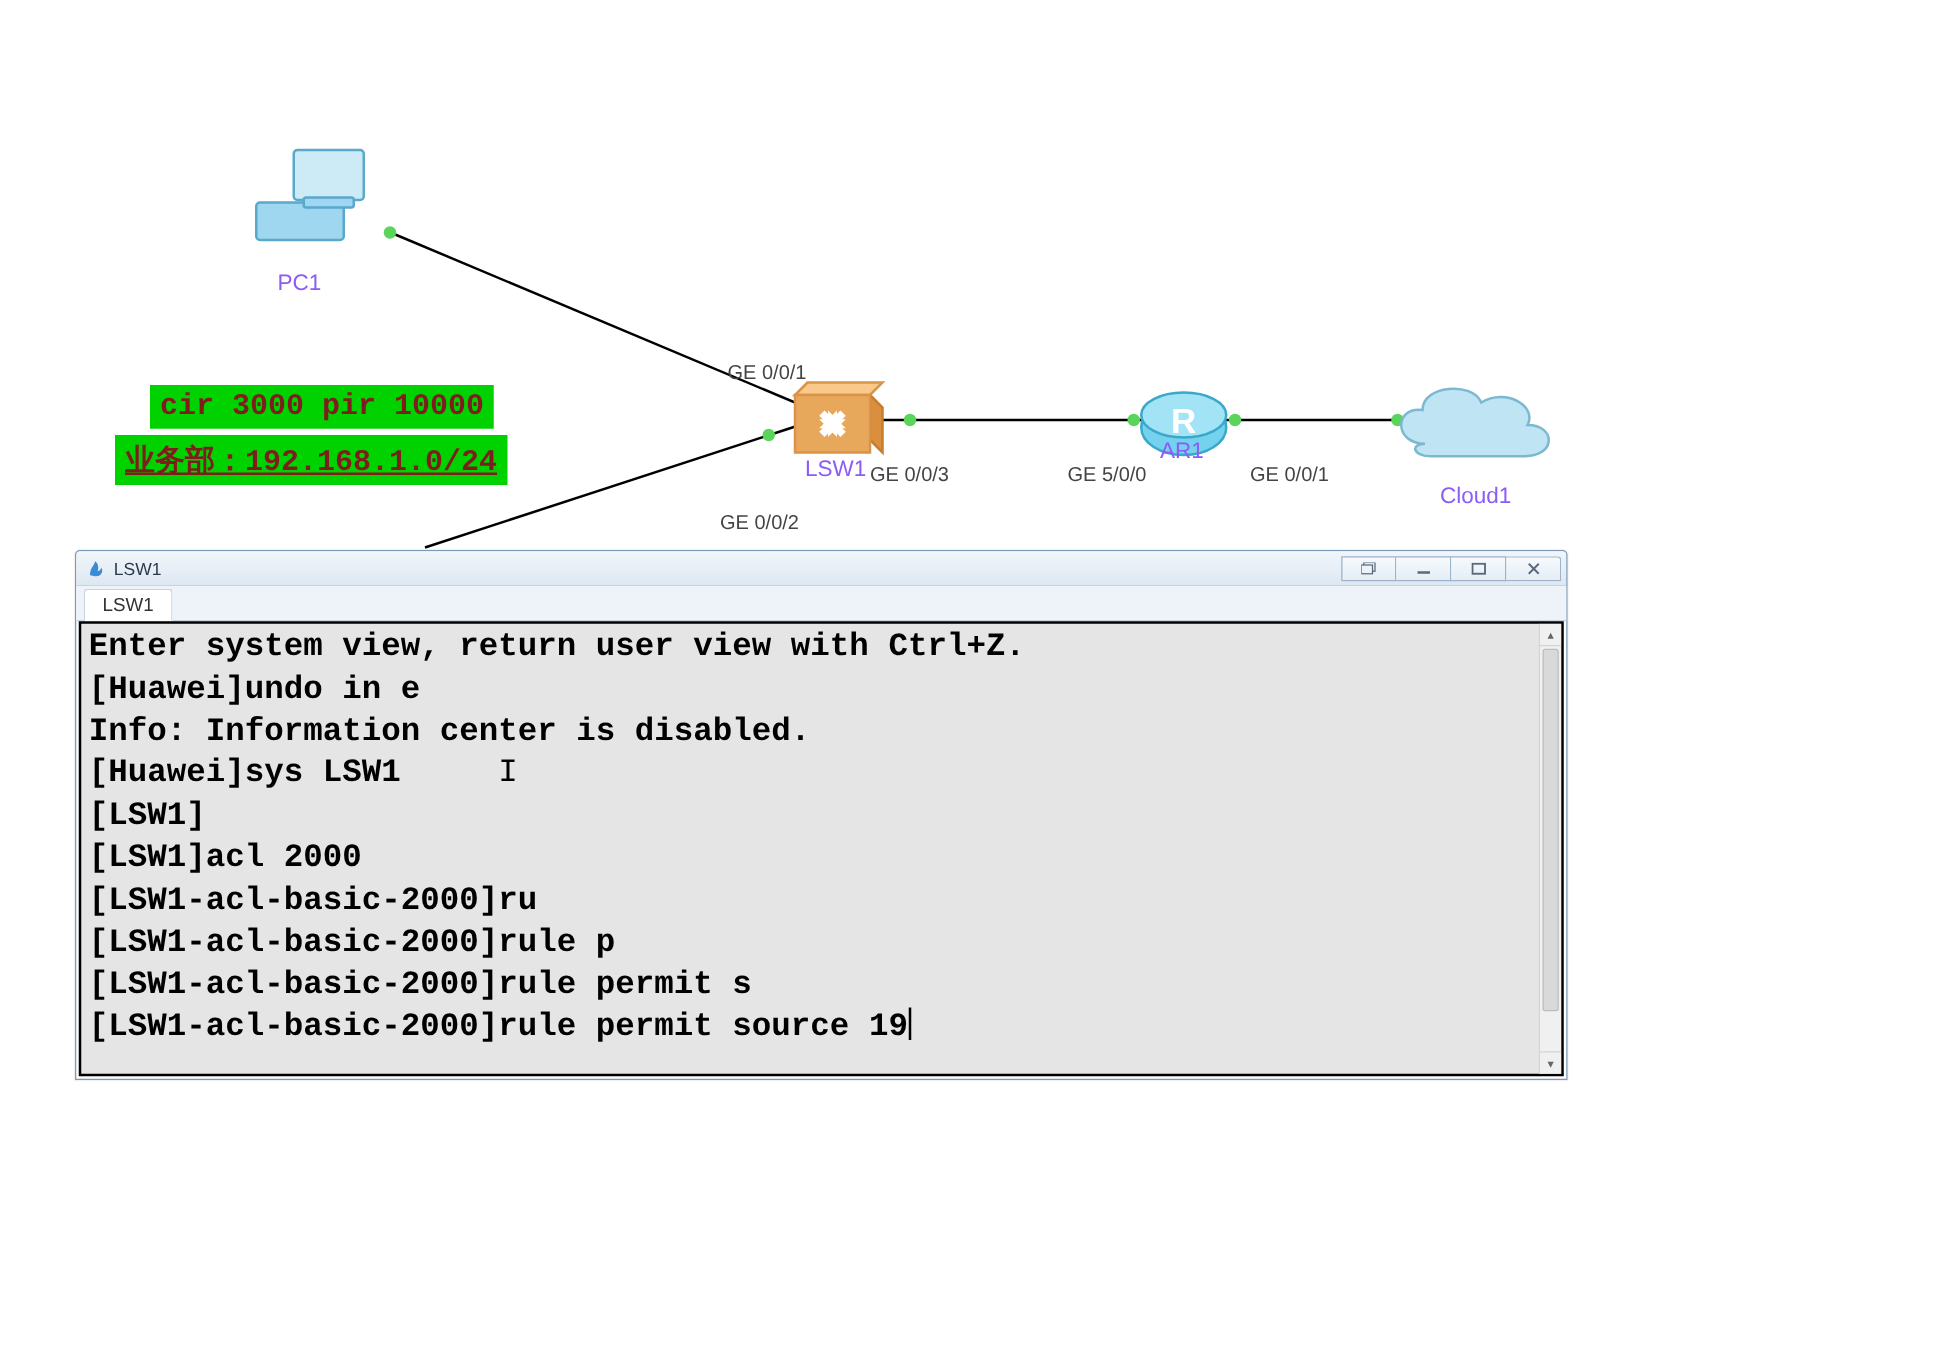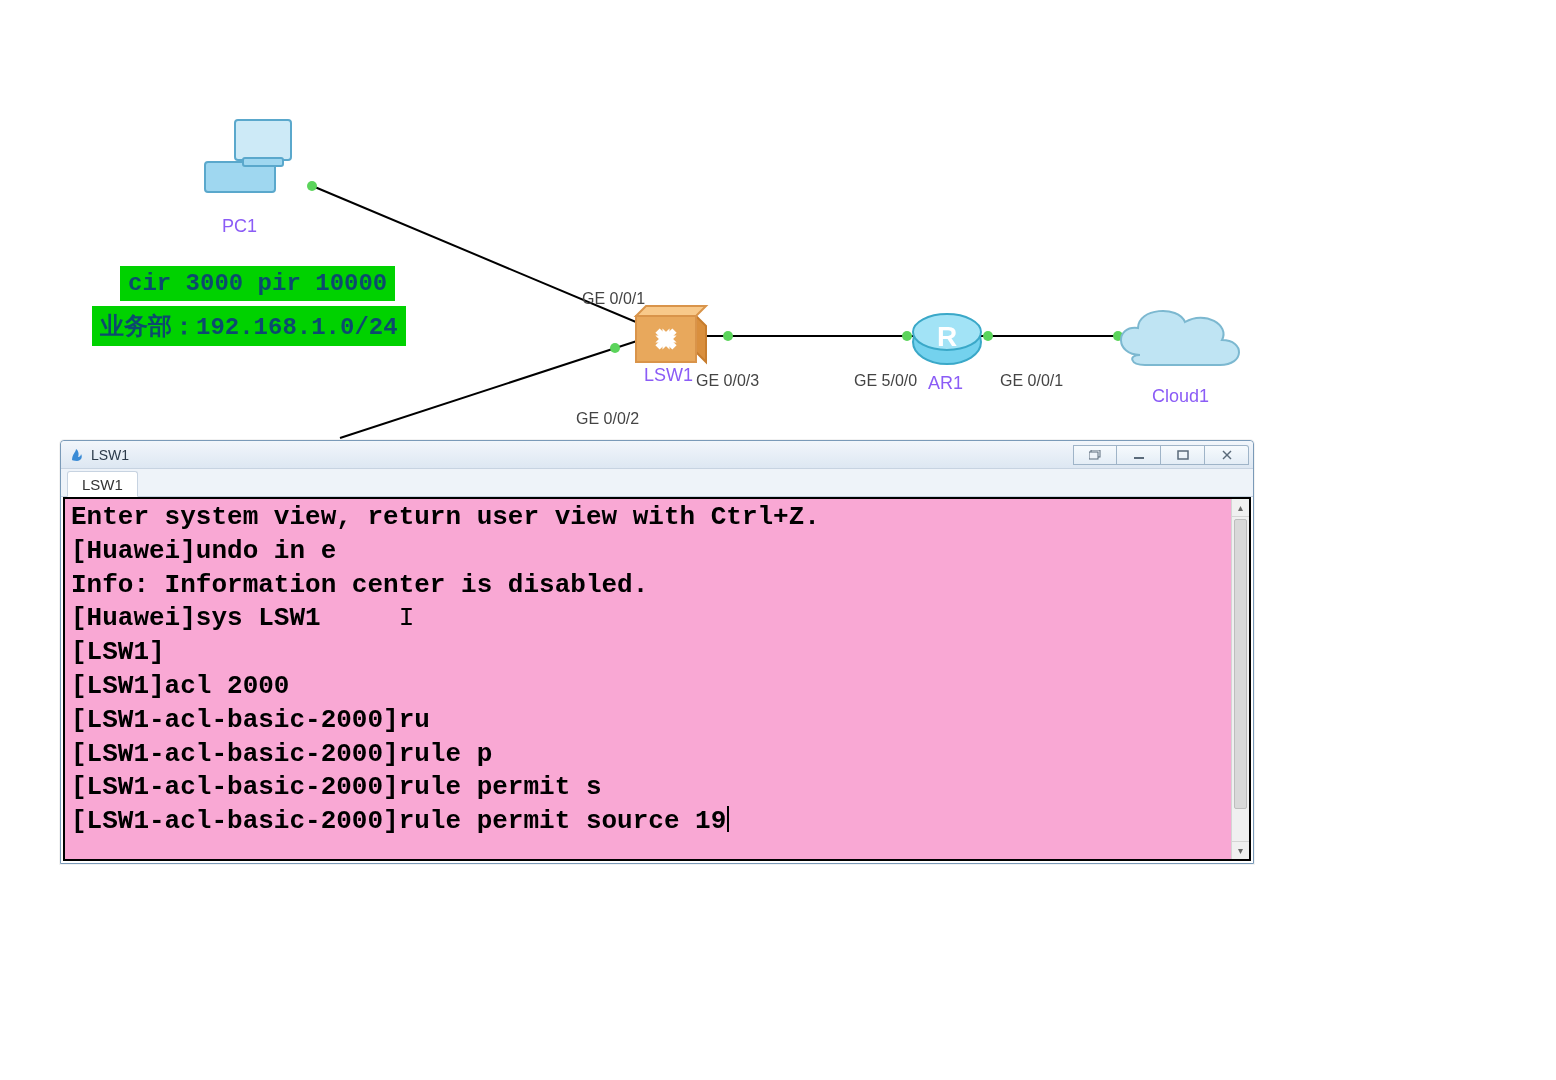--- a/index.html
+++ b/index.html
@@ -6,22 +6,22 @@
   html, body { width: 1556px; height: 1080px; background: #fff; font-family: Arial, sans-serif; overflow: hidden; }
   .canvas { position: relative; width: 1556px; height: 1080px; }
 
   
   .topo { position: absolute; left: 0; top: 0; width: 1556px; height: 440px; }
   .link-line { stroke: #000; stroke-width: 2; fill: none; }
   .port-dot { fill: #5bd45b; }
   .node-label { position: absolute; font-size: 18px; color: #8b5cf6; font-family: Arial, sans-serif; }
   .port-label { position: absolute; font-size: 16px; color: #444; font-family: Arial, sans-serif; margin-top: 32px; }
 
-  .green-box { position: absolute; background: #00d200; color: #0c4a6e; font-family: "Courier New", monospace; font-size: 24px; font-weight: bold; padding: 4px 8px; white-space: pre; }
-  .green-box.underline { }
+  .green-box { position: absolute; background: #00d200; color: #7f1d1d; font-family: "Courier New", monospace; font-size: 24px; font-weight: bold; padding: 4px 8px; white-space: pre; margin-top: 42px; }
+  .green-box.underline { text-decoration: underline; }
 
   
   .device { position: absolute; }
   .pc-body { fill: #9fd7f0; stroke: #5aa8cc; stroke-width: 2; }
   .pc-screen { fill: #cdeaf7; stroke: #5aa8cc; stroke-width: 2; }
   .pc-base { fill: #9fd7f0; stroke: #5aa8cc; stroke-width: 2; }
 
   .switch-top { fill: #f8c98a; stroke: #d9944a; stroke-width: 2; }
   .switch-front { fill: #e8a85c; stroke: #d9944a; stroke-width: 2; }
   .switch-side { fill: #d98f3e; stroke: #c77d2e; stroke-width: 2; }
@@ -40,21 +40,21 @@
   .title-text { font-size: 14px; color: #2b3a4a; flex: 1; }
   .win-buttons { display: flex; gap: 0; margin-left: auto; }
   .win-btn { width: 44px; height: 20px; border: 1px solid #9fb4c8; background: linear-gradient(#f6fafd,#e4edf6); display: flex; align-items: center; justify-content: center; font-size: 12px; color: #4a5a6a; }
   .win-btn + .win-btn { border-left: none; }
   .win-btn.close { border-top-right-radius: 3px; }
   .win-btn svg { display: block; }
 
   .tabstrip { height: 28px; background: #eef3f9; border-bottom: 1px solid #c7d3e1; display: flex; align-items: flex-end; padding-left: 6px; }
   .tab { background: #fff; border: 1px solid #c7d3e1; border-bottom: 1px solid #fff; padding: 4px 14px 3px; font-size: 15px; color: #333; border-radius: 3px 3px 0 0; position: relative; top: 1px; }
 
-  .term-body { position: absolute; left: 2px; right: 2px; top: 56px; bottom: 2px; border: 2px solid #000; background: #f9a8d4; overflow: hidden; }
+  .term-body { position: absolute; left: 2px; right: 2px; top: 56px; bottom: 2px; border: 2px solid #000; background: #e5e5e5; overflow: hidden; }
   .term-scroll { position: absolute; right: 0; top: 0; bottom: 0; width: 18px; background: #f0f0f0; border-left: 1px solid #d4d4d4; }
   .term-up, .term-down { position: absolute; left: 0; right: 0; height: 18px; background: #f0f0f0; display:flex; align-items:center; justify-content:center; color:#666; font-size:10px; }
   .term-up { top: 0; border-bottom:1px solid #d4d4d4; }
   .term-down { bottom: 0; border-top:1px solid #d4d4d4; }
   .term-thumb { position:absolute; left:2px; right:2px; top:20px; height:290px; background:#d9d9d9; border:1px solid #bdbdbd; border-radius:2px; }
   .term-content { position: absolute; left: 6px; right: 20px; top: 2px; bottom: 2px; font-family: "Courier New", monospace; font-size: 26px; font-weight: bold; color: #000; white-space: pre; line-height: 1.3; }
   .cursor-bar { display:inline-block; width:2px; height:26px; background:#000; vertical-align:-4px; margin-left:1px; }
   .text-cursor-glyph { display:inline-block; font-family:"Courier New",monospace; font-weight:normal; }
 </style>
 </head>
@@ -103,21 +103,21 @@
       <text class="router-letter" x="35" y="38" text-anchor="middle">R</text>
     </g>
 
     <g class="device" transform="translate(1110,300)">
       <path class="cloud-body" d="M30 55 C5 55 5 25 28 28 C28 8 68 5 75 22 C95 10 120 25 112 40 C135 40 135 65 110 65 L35 65 C20 65 18 55 30 55 Z"></path>
     </g>
   </svg>
 
   <div class="node-label" style="left:222px; top:216px;">PC1</div>
   <div class="node-label" style="left:644px; top:365px;">LSW1</div>
-  <div class="node-label" style="left:928px; top:373px;">AR1</div>
+  <div class="node-label" style="left:928px; top:350px;">AR1</div>
   <div class="node-label" style="left:1152px; top:386px;">Cloud1</div>
 
   <div class="port-label" style="left:582px; top:258px;">GE 0/0/1</div>
   <div class="port-label" style="left:576px; top:378px;">GE 0/0/2</div>
   <div class="port-label" style="left:696px; top:340px;">GE 0/0/3</div>
   <div class="port-label" style="left:854px; top:340px;">GE 5/0/0</div>
   <div class="port-label" style="left:1000px; top:340px;">GE 0/0/1</div>
 
   <div class="green-box" style="left:120px; top:266px;">cir 3000 pir 10000</div>
   <div class="green-box underline" style="left:92px; top:306px;">业务部：192.168.1.0/24</div>

